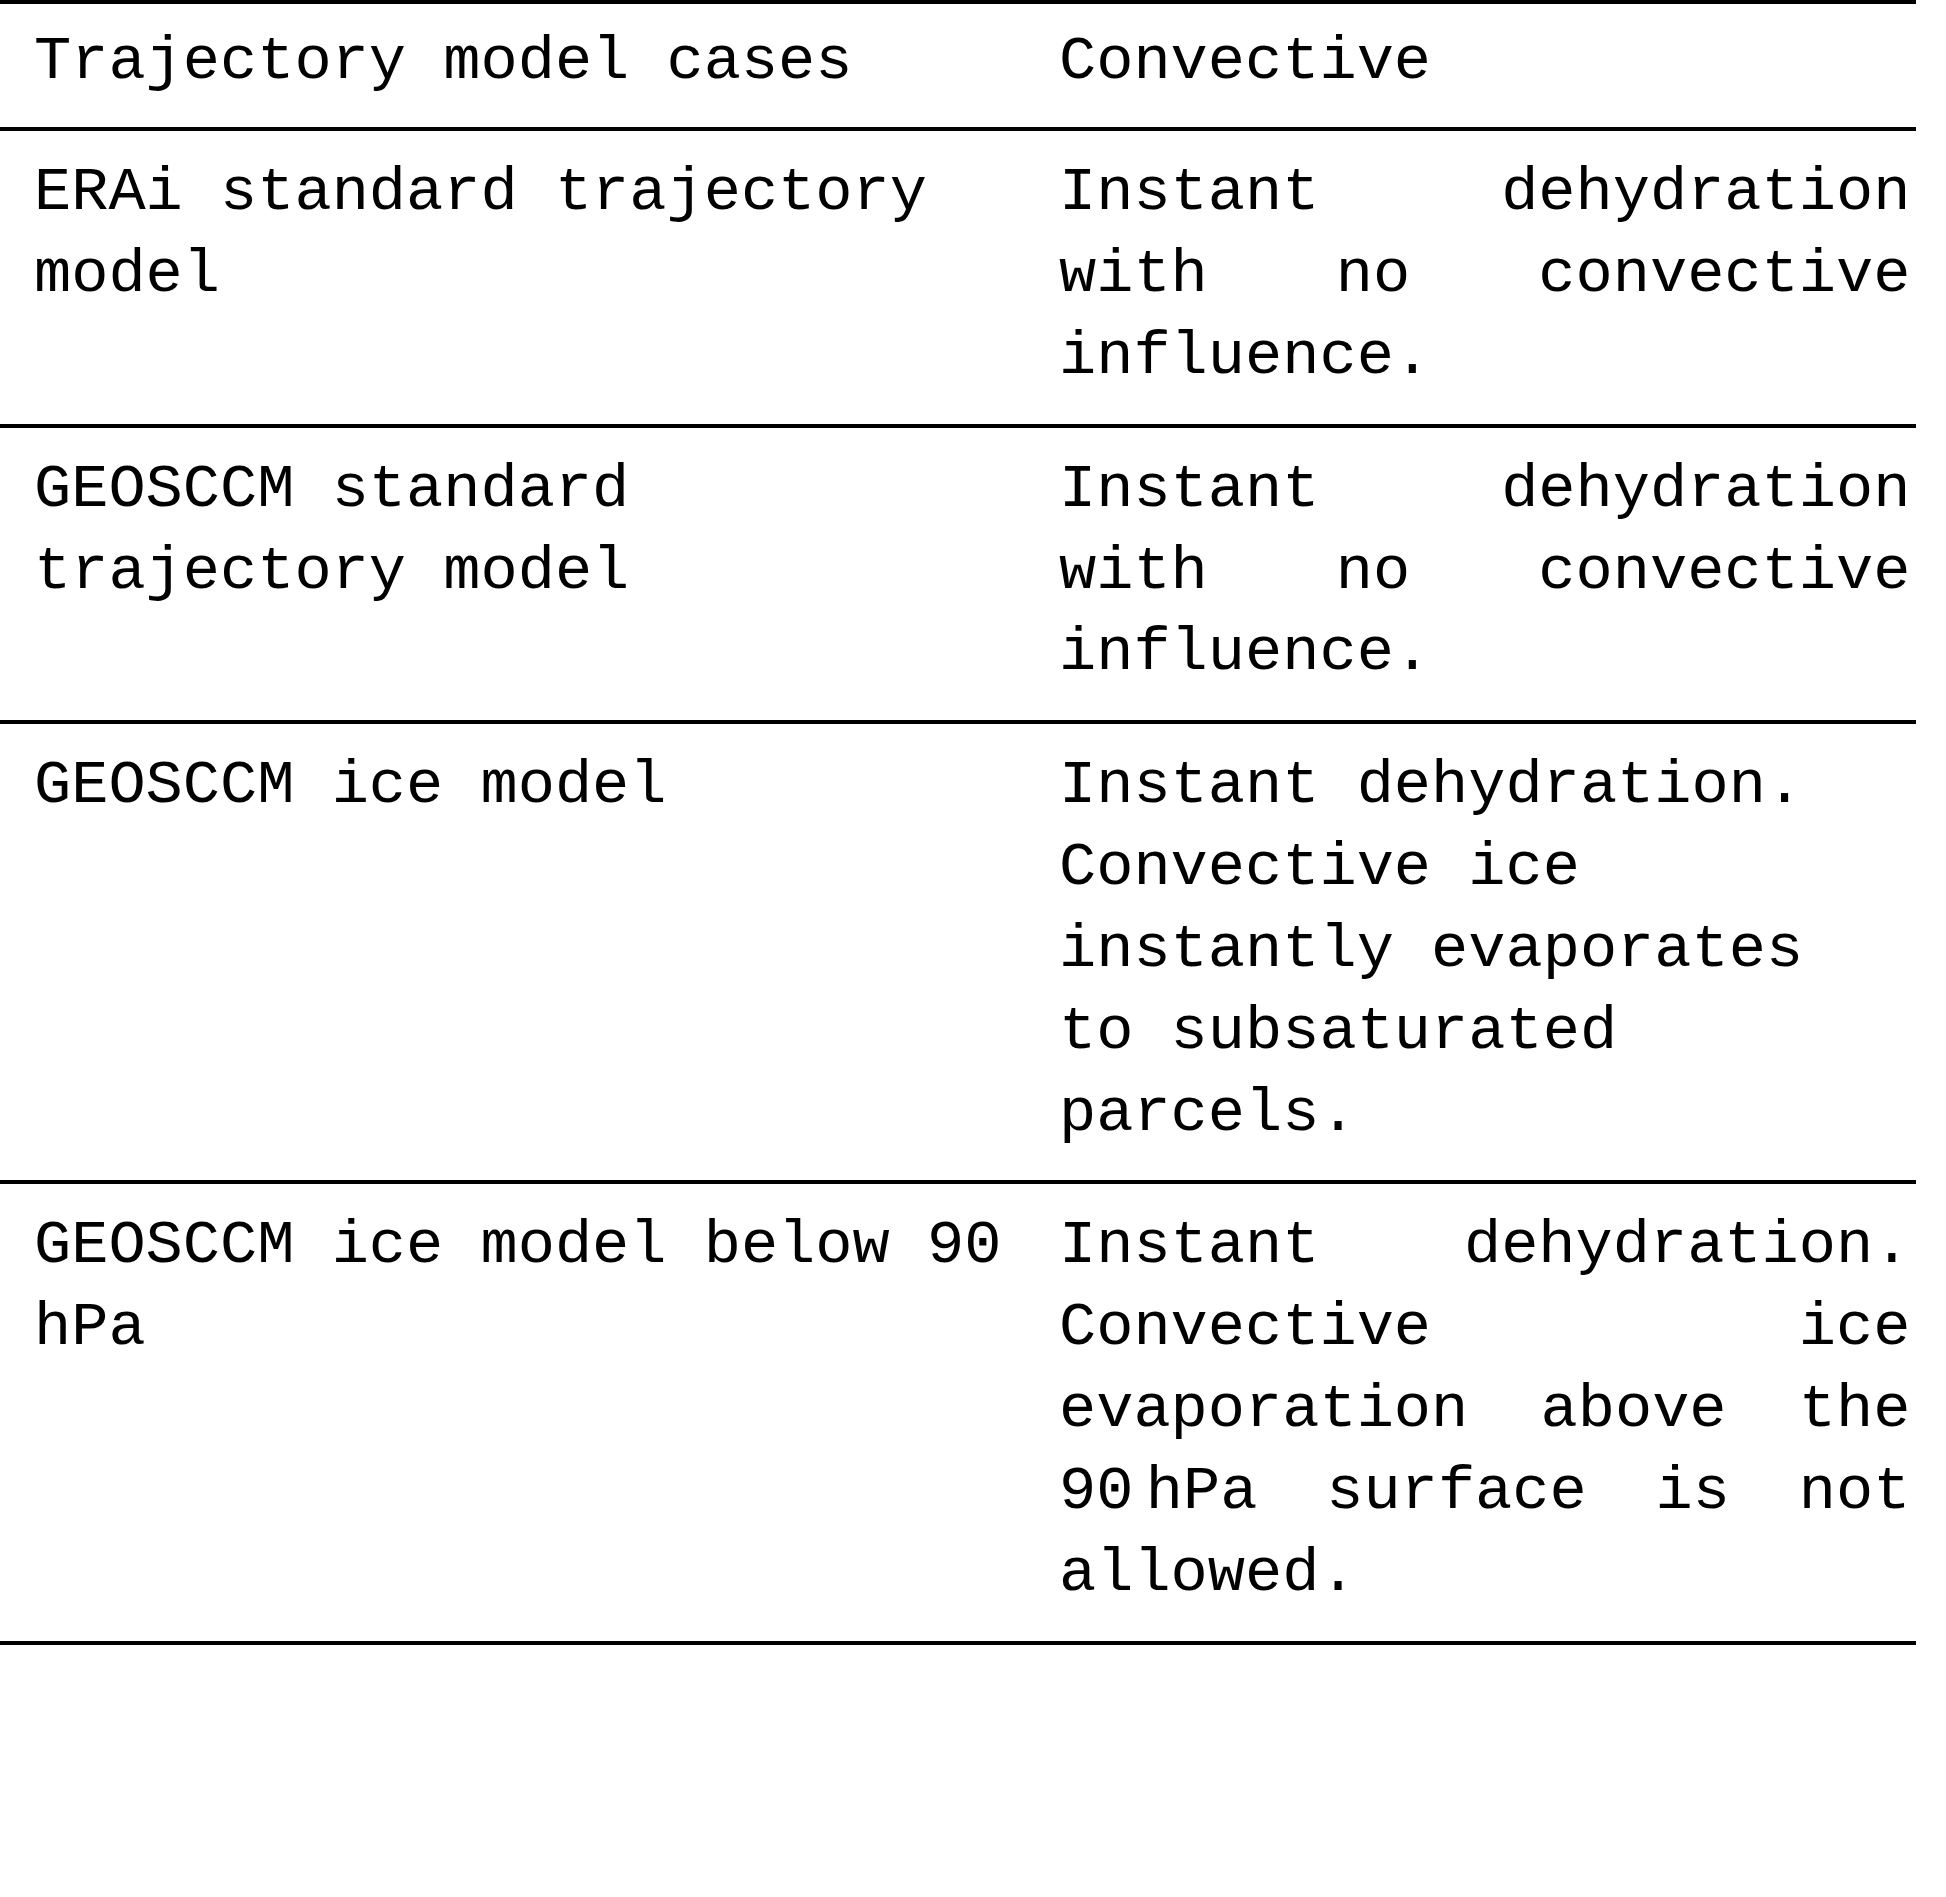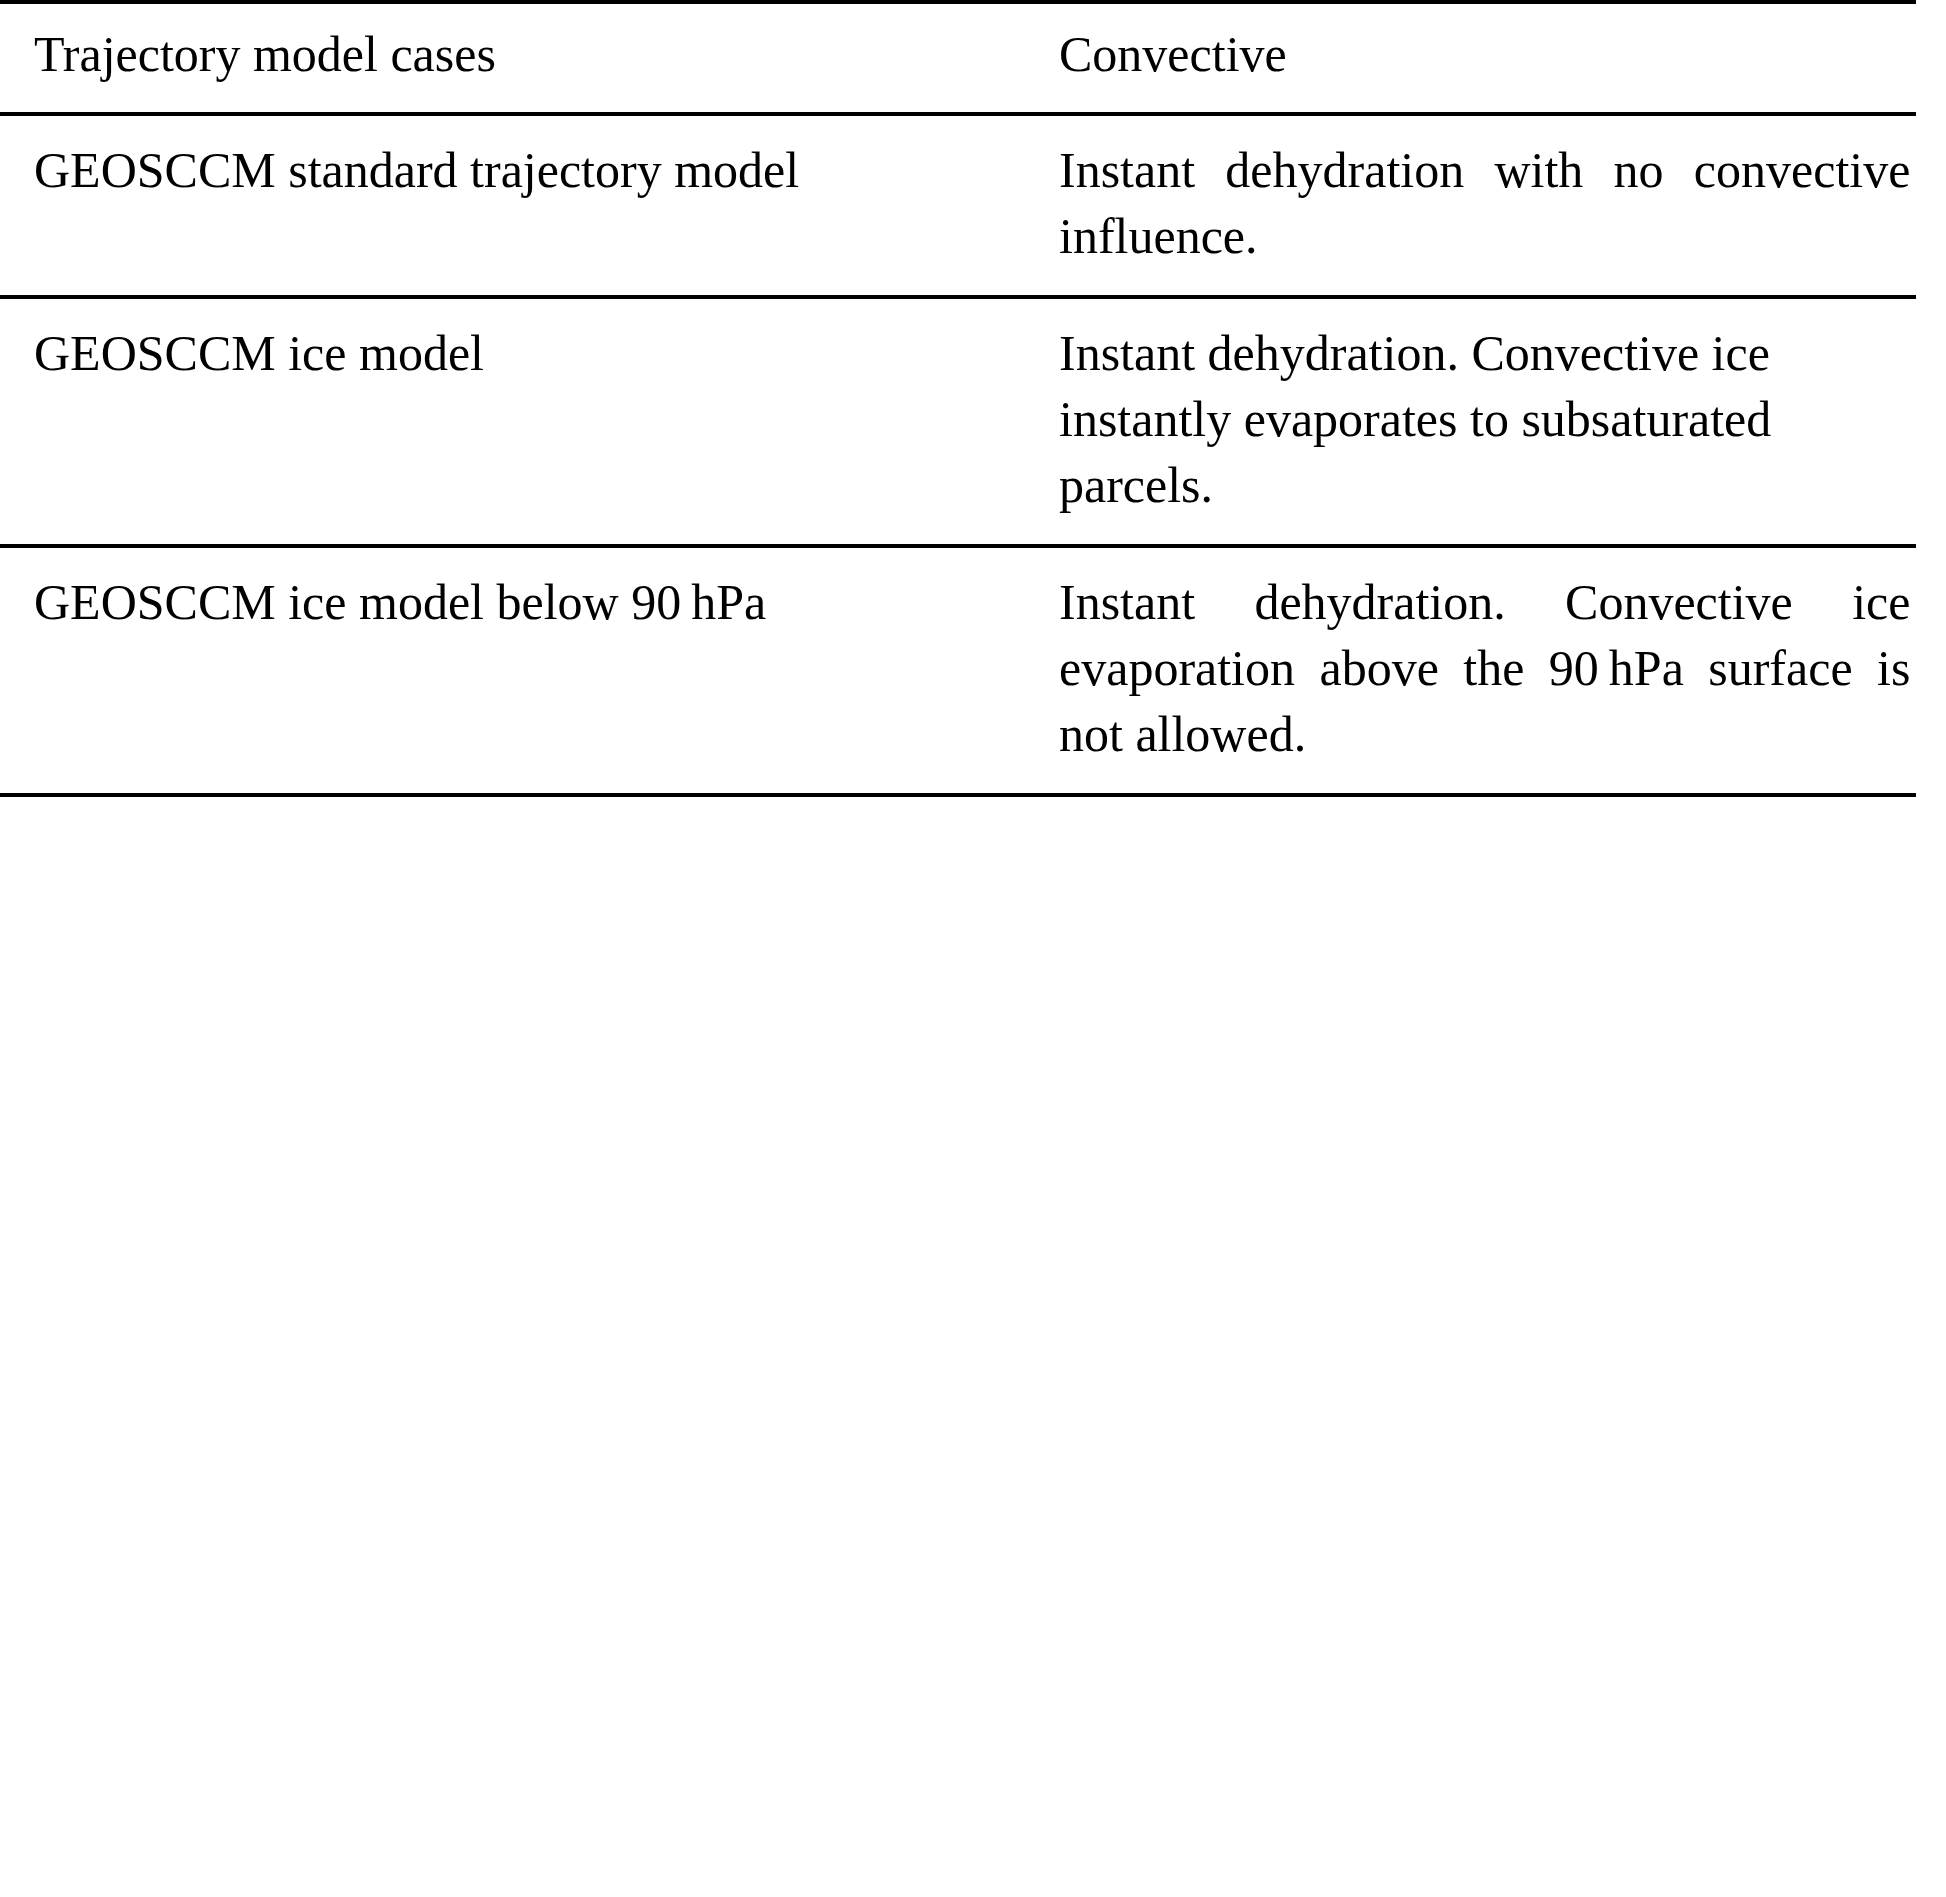--- a/index.html
+++ b/index.html
@@ -20,22 +20,23 @@
     width: 1946px;
     height: 1897px;
     box-sizing: border-box;
   }
 
   table.model-table {
     width: 1916px;
     margin: 0;
     border-collapse: collapse;
     table-layout: fixed;
-    font-size: 50px;
+    font-size: 62px;
     line-height: 1.32;
+    font-family: Liberation Mono, monospace;
   }
 
   
   .rule-top    { border-top: 4.7px solid #000; }
   .rule-mid    { border-top: 4.7px solid #000; }
   .rule-bottom { border-bottom: 4.7px solid #000; margin-top: 15px; }
 
   thead th {
     text-align: left;
     font-weight: normal;
@@ -67,20 +68,24 @@
       <col class="c-right">
     </colgroup>
     <thead>
       <tr class="rule-top">
         <th class="cell-left">Trajectory model cases</th>
         <th class="cell-right">Convective</th>
       </tr>
     </thead>
     <tbody>
       <tr class="rule-mid">
+        <td class="cell-left txt-left">ERAi standard trajectory model</td>
+        <td class="cell-right txt-justify">Instant dehydration with no convective influence.</td>
+      </tr>
+      <tr class="rule-mid">
         <td class="cell-left txt-left">GEOSCCM standard trajectory model</td>
         <td class="cell-right txt-justify">Instant dehydration with no convective influence.</td>
       </tr>
       <tr class="rule-mid">
         <td class="cell-left txt-left">GEOSCCM ice model</td>
         <td class="cell-right txt-left">Instant dehydration. Convective ice instantly evaporates to subsaturated parcels.</td>
       </tr>
       <tr class="rule-mid rule-bottom">
         <td class="cell-left txt-left">GEOSCCM ice model below 90 hPa</td>
         <td class="cell-right txt-justify">Instant dehydration. Convective ice evaporation above the 90 hPa surface is not allowed.</td>

